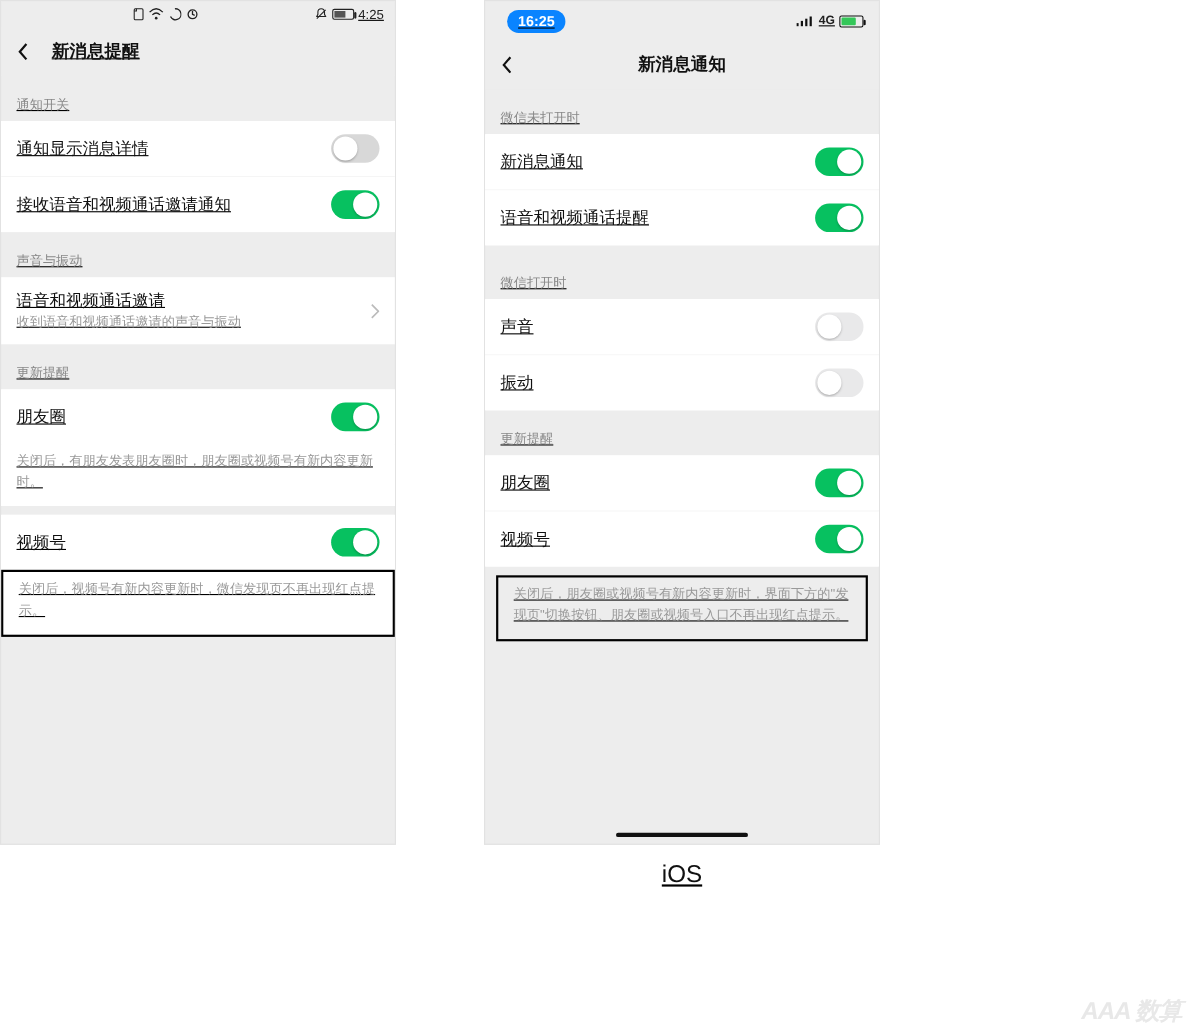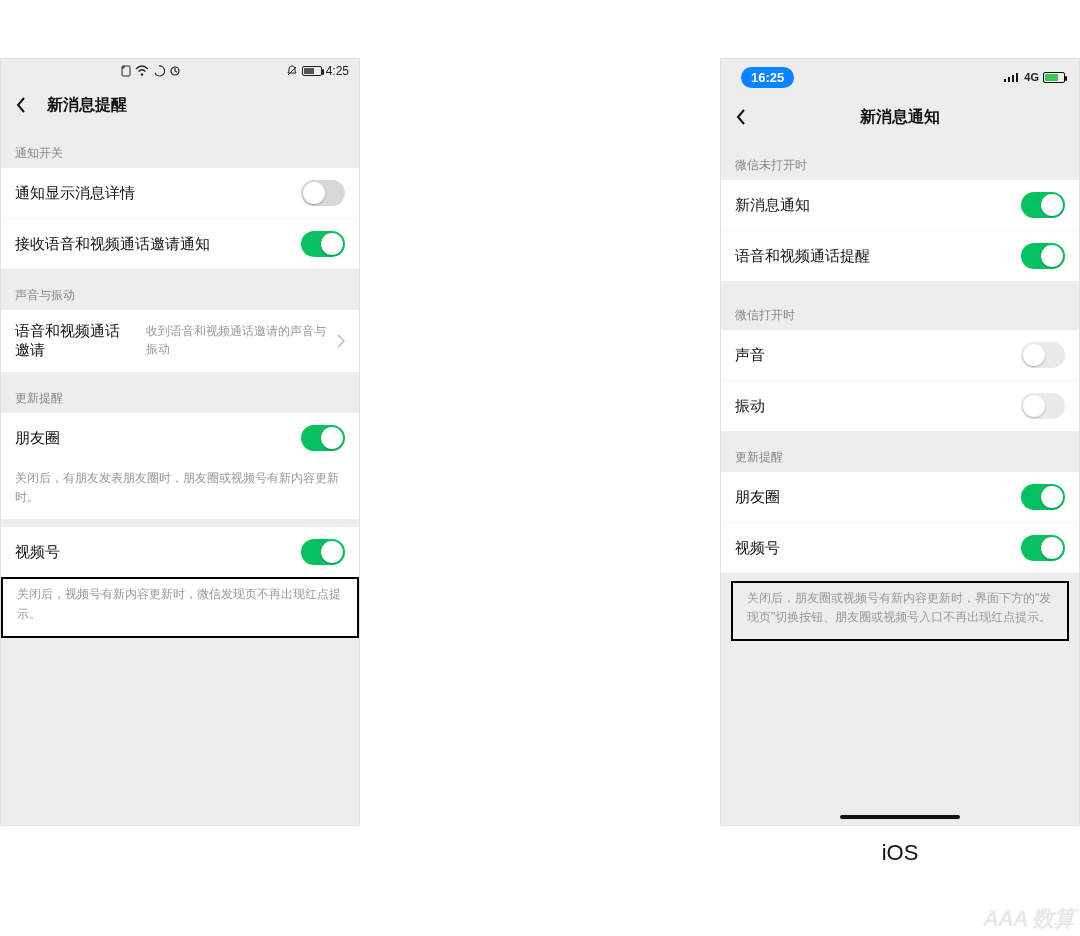--- a/index.html
+++ b/index.html
@@ -5,23 +5,23 @@
   * { box-sizing: border-box; margin: 0; padding: 0; }
   body {
     width: 1080px;
     height: 936px;
     background: #fff;
     font-family: -apple-system, "PingFang SC", "Hiragino Sans GB", "Microsoft YaHei", sans-serif;
     position: relative;
   }
   .stage {
     display: flex;
-    justify-content: space-between;
+    justify-content: flex-start;
     gap: 80px;
-    padding-top: 58px;
+    text-decoration: underline;
   }
   .phone {
     width: 360px;
     height: 768px;
     background: #ededed;
     border: 1px solid #e2e2e2;
     position: relative;
     display: flex;
     flex-direction: column;
     overflow: hidden;
@@ -96,21 +96,21 @@
     background:#fff;
     min-height:48px;
     padding: 12px 14px;
     display:flex;
     align-items:center;
     justify-content:space-between;
     font-size: 15px;
     color:#111;
   }
   .row + .row { border-top:1px solid rgba(0,0,0,0.04);}
-  .row .label-block { display:flex; flex-direction:row; gap:11px; flex:1; padding-right:10px;}
+  .row .label-block { display:flex; flex-direction:column; gap:0; flex:1; padding-right:10px;}
   .row .sub { font-size:12px; color:#999; line-height:1.5;}
   .desc-row { background:#fff; padding:6px 14px 12px; font-size:12px; color:#999; line-height:1.6;}
   .desc-row.plain { background:transparent; }
   .desc-highlight { border:2px solid #000000; }
   .chevron { color:#bbb; }
   
   .toggle {
     width:44px; height:26px; border-radius:13px; position:relative;
     transition: background .1s;
   }

